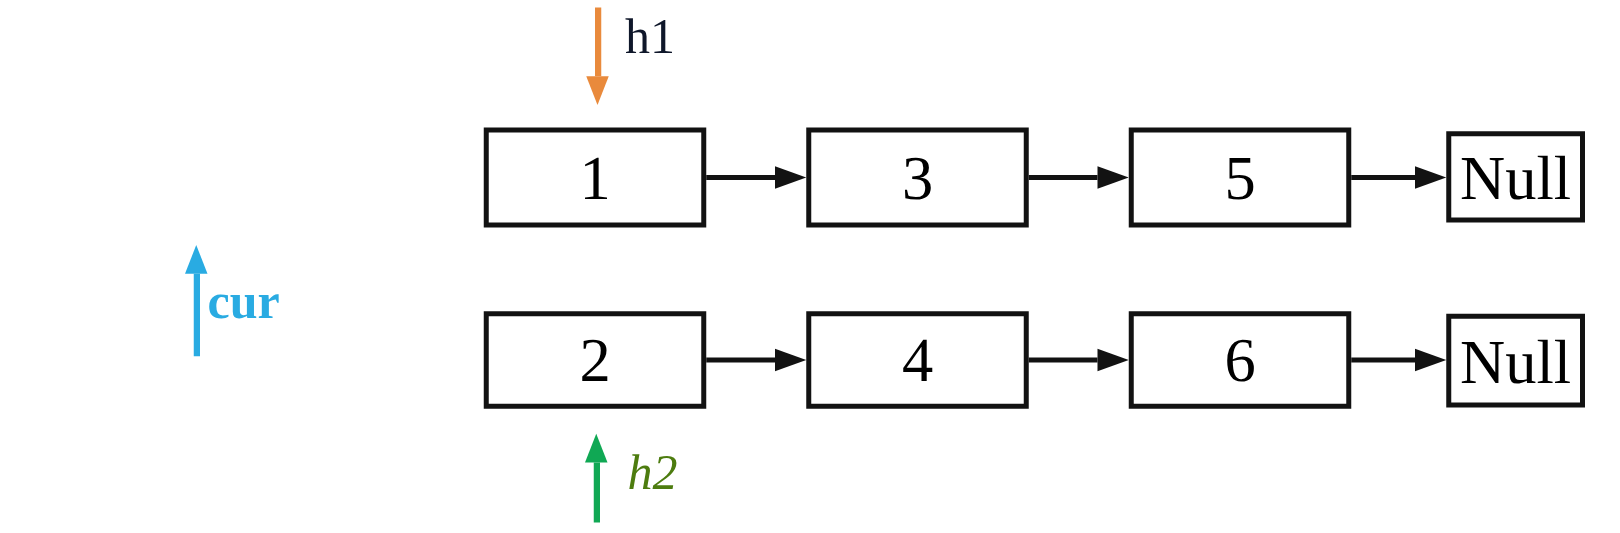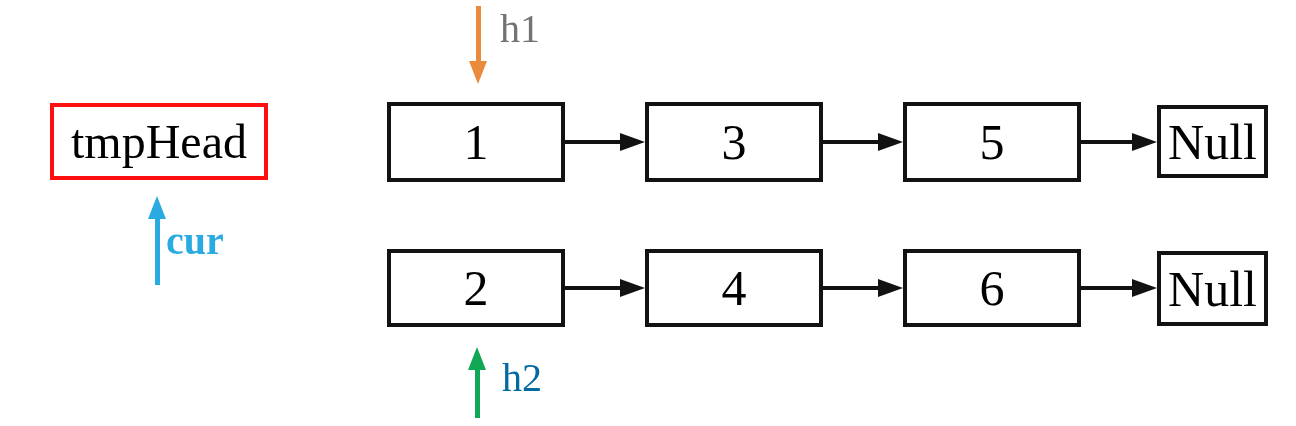--- a/index.html
+++ b/index.html
@@ -88,32 +88,29 @@
   .c-h2 .vhead-up { border-bottom-color: #10a854; }
   .c-cur .vshaft { background: #29abe2; }
   .c-cur .vhead-up { border-bottom-color: #29abe2; }
 
   .ptr-label {
     position: absolute;
     font-size: 40px;
     line-height: 1;
     white-space: nowrap;
   }
-  .lbl-h1  { color: #737373; }
-  .lbl-h2  { color: #0369a1; }
+  .lbl-h1  { color: #0f172a; }
+  .lbl-h2  { color: #4d7c0f; font-style: italic; }
   .lbl-cur { color: #29abe2; }
 </style>
 </head>
 <body>
 
 <div class="canvas">
 
-  <div class="tmphead" style="left:50px; top:103px; width:218px; height:77px;">
-    <span>tmpHead</span>
-  </div>
 
   <div class="varrow c-cur" style="left:148px; top:196px; height:89px;">
     <div class="vhead-up"></div>
     <div class="vshaft"></div>
   </div>
   <div class="ptr-label lbl-cur" style="left:166px; top:221px;font-weight:bold;">cur</div>
 
   <div class="varrow c-h1" style="left:469px; top:6px; height:78px;">
     <div class="vshaft"></div>
     <div class="vhead-down"></div>

